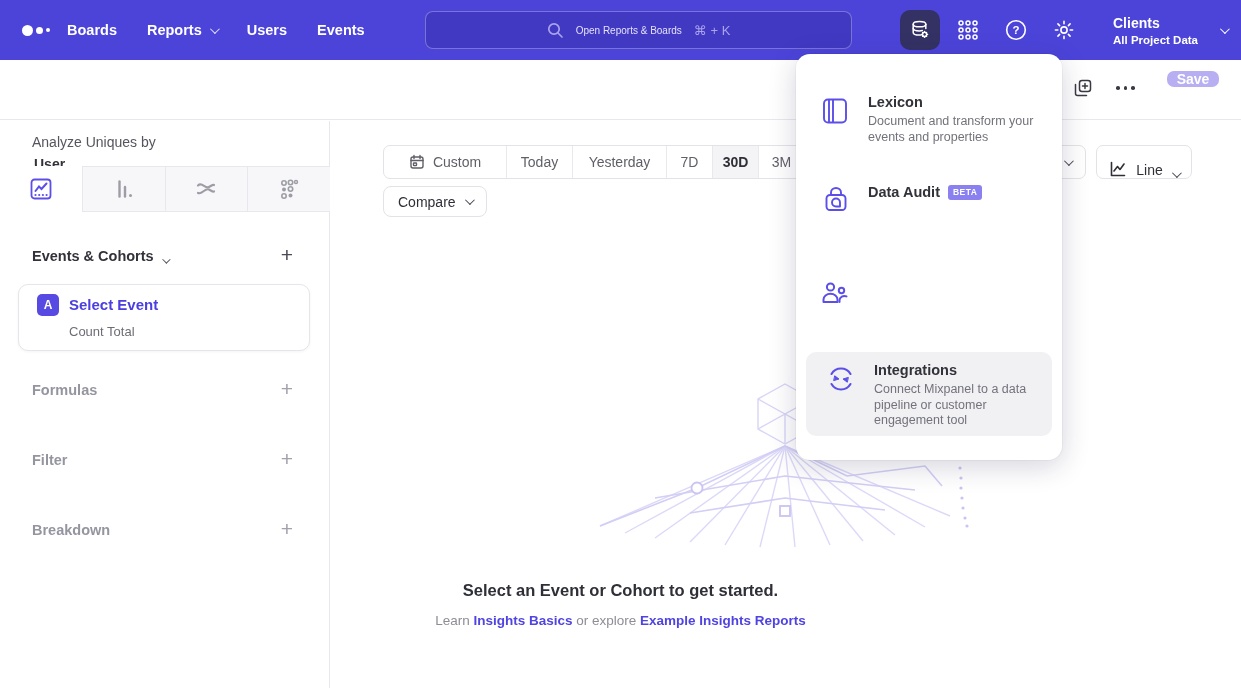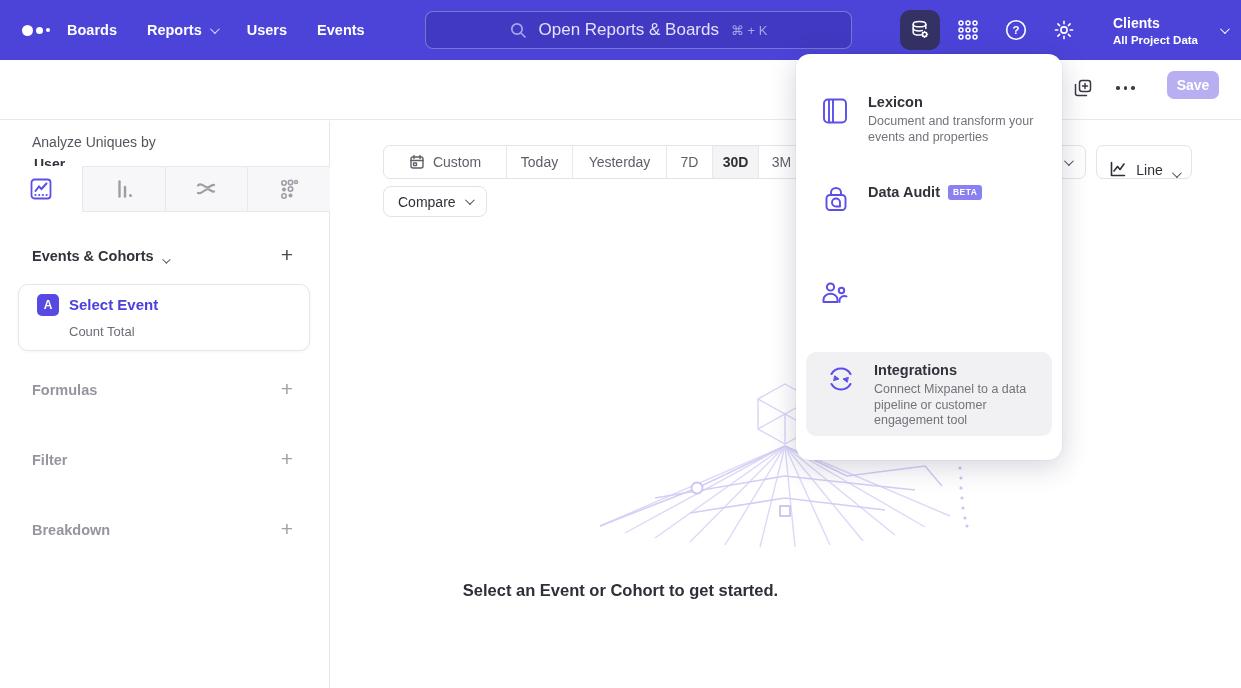--- a/index.html
+++ b/index.html
@@ -12,39 +12,39 @@
   .logo { position:absolute; left:22px; top:0; height:60px; display:flex; align-items:center; gap:3px; }
   .logo i { display:block; border-radius:50%; background:#fff; }
   .logo i.d1 { width:11px; height:11px; }
   .logo i.d2 { width:7px; height:7px; }
   .logo i.d3 { width:4px; height:4px; }
   .nav-links { position:absolute; left:67px; top:0; height:60px; display:flex; align-items:center; gap:30px; }
   .nav-link { color:#fff; font-size:14.5px; font-weight:600; display:flex; align-items:center; gap:8px; cursor:pointer; }
   .chev { display:inline-block; width:7px; height:7px; border-right:1.8px solid currentColor; border-bottom:1.8px solid currentColor; transform:rotate(45deg) translateY(-2px); }
   .chev-white { color:#e2dff9; }
   .searchbar { position:absolute; left:425px; top:11px; width:427px; height:38px; border-radius:8px; background:rgba(16,10,90,.18); border:1px solid rgba(255,255,255,.30); display:flex; align-items:center; justify-content:center; gap:12px; cursor:text; }
-  .search-label { color:#e4e1fb; font-size:17px; }
+  .search-label { color:#e4e1fb; font-size:10px; }
   .search-shortcut { color:#aaa4ee; font-size:13px; }
   .nav-tools { position:absolute; left:900px; top:0; height:60px; display:flex; align-items:center; }
   .tool-btn { width:40px; height:40px; border-radius:10px; display:flex; align-items:center; justify-content:center; cursor:pointer; margin-right:8px; }
   .tool-btn.active { background:#343164; }
   .project-switch { position:absolute; left:1113px; top:0; height:60px; display:flex; align-items:center; cursor:pointer; }
   .project-txt { display:flex; flex-direction:column; gap:3px; }
   .project-name { color:#fff; font-size:14px; font-weight:700; }
   .project-scope { color:#fff; font-size:11.5px; font-weight:700; }
   .project-switch .chev { margin-left:22px; color:#fff; }
 
   
   .report-header { position:absolute; left:0; top:60px; width:1241px; height:60px; background:#fff; border-bottom:1px solid #e8e8ec; z-index:1; }
   .report-title { position:absolute; left:40px; top:19px; font-size:17px; font-weight:700; color:#35353e; cursor:text; }
   .report-desc { position:absolute; left:118px; top:22px; font-size:13px; color:#a5a5ae; cursor:text; }
   .hdr-icon { position:absolute; top:78px; cursor:pointer; z-index:1; }
   .dots3 { display:flex; gap:4px; align-items:center; }
   .dots3 i { width:3.5px; height:3.5px; border-radius:50%; background:#3a3a44; display:block; }
-  .save-btn { position:absolute; left:1167px; top:71px; width:52px; height:28px; background:#b7aff1; color:#fff; font-size:14px; font-weight:600; border:none; border-radius:7px; cursor:pointer; z-index:1; }
+  .save-btn { position:absolute; left:1167px; top:71px; width:52px; height:16px; background:#b7aff1; color:#fff; font-size:14px; font-weight:600; border:none; border-radius:7px; cursor:pointer; z-index:1; }
 
   
   .sidebar { position:absolute; left:0; top:121px; width:330px; height:567px; background:#fff; border-right:1px solid #e8e8ec; }
   .analyze-row { position:absolute; left:32px; top:13px; font-size:14px; color:#55555e; display:flex; align-items:flex-start; gap:6px; cursor:pointer;flex-direction:column; }
   .analyze-val { font-weight:700; color:#32323a; margin-left:2px; }
   .analyze-row .chev { color:#55555e; width:6px; height:6px; }
   .viz-tabs { position:absolute; left:0; top:45px; width:330px; height:46px; display:flex; }
   .viz-tab { flex:1; display:flex; align-items:center; justify-content:center; background:#f7f7f9; border-bottom:1px solid #e8e8ec; border-top:1px solid #e8e8ec; border-left:1px solid #e8e8ec; cursor:pointer; }
   .viz-tab:first-child { border-left:none; }
   .viz-tab.active { background:#fff; border-top:none; border-bottom:1px solid transparent; }
@@ -342,20 +342,26 @@
       <circle cx="366" cy="120" r="1.6"></circle>
         <circle cx="366" cy="130" r="1.6"></circle>
         <circle cx="367" cy="140" r="1.6"></circle>
       <circle cx="368" cy="150" r="1.6"></circle>
         <circle cx="370" cy="160" r="1.6"></circle>
         <circle cx="372" cy="168" r="1.6"></circle>
     </g>
   </svg>
 
   <div class="empty-title">Select an Event or Cohort to get started.</div>
+  <div class="empty-sub">
+    <span>Learn</span>
+    <a>Insights Basics</a>
+    <span>or explore</span>
+    <a>Example Insights Reports</a>
+  </div>
 
   <div class="menu-panel">
 
     <div class="menu-item" style="top:30px;">
       <div class="menu-icon">
         <svg width="30" height="30" viewBox="0 0 30 30" fill="none" stroke="#5b4fe8" stroke-width="1.9" stroke-linejoin="round">
           <rect x="4" y="3.5" width="22" height="23" rx="4"></rect>
           <path d="M9 3.5v23M13 3.5v23"></path>
         </svg>
       </div>

